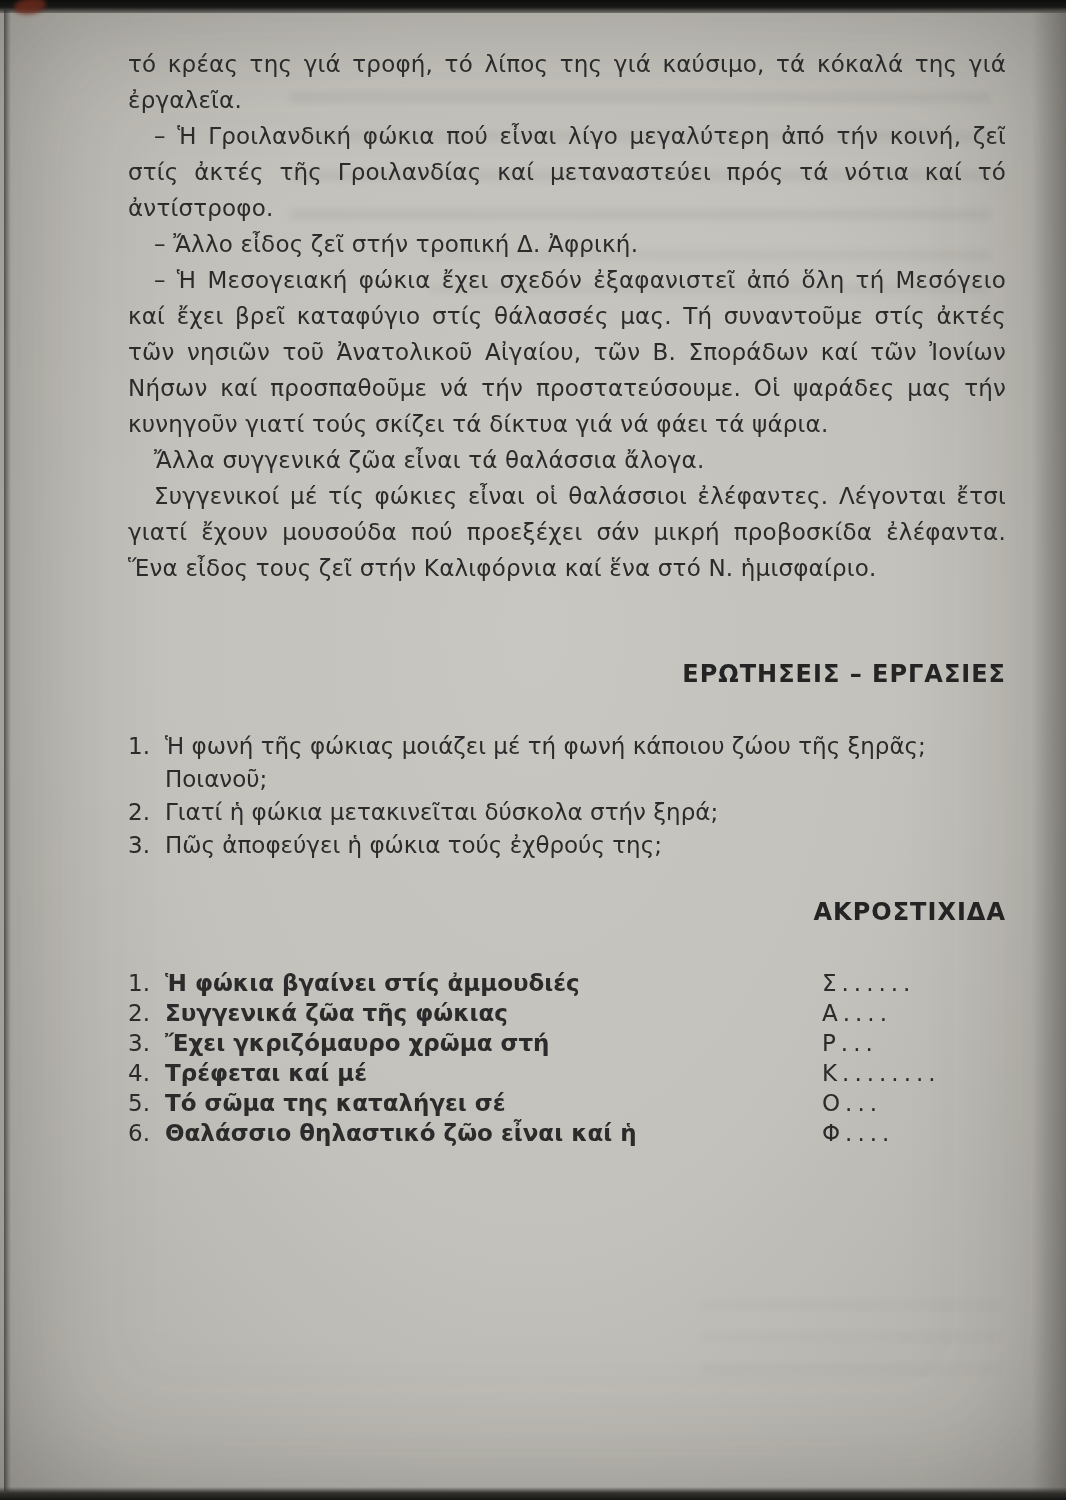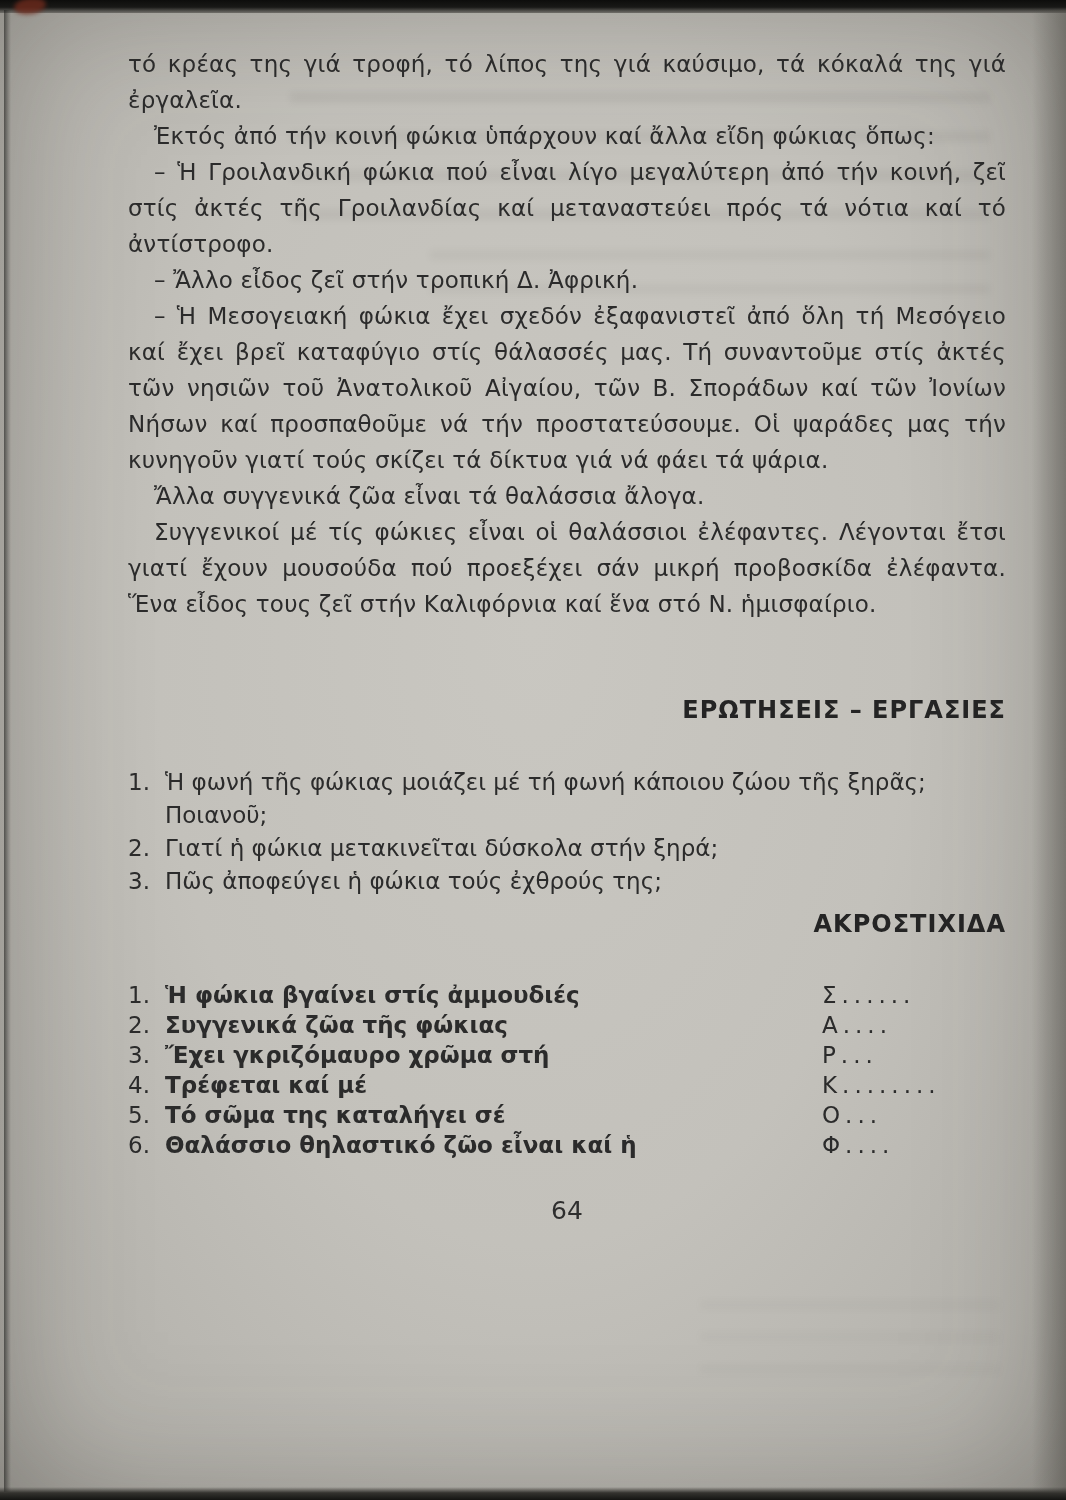--- a/index.html
+++ b/index.html
@@ -39,21 +39,21 @@
   .par-indent{text-indent:26px;}
 
   .section-heading{
     margin:74px 0 0 0;
     text-align:right;
     font-weight:bold;
     font-size:24px;
     letter-spacing:1px;
     color:#242424;
   }
-  .heading-acro{margin-top:12px;}
+  .heading-acro{margin-top:36px;}
 
   .q-list{margin-top:42px;}
   .q-item{display:flex;font-size:23px;line-height:33px;}
   .q-item .num{flex:0 0 37px;}
   .q-item .q-text{flex:1;}
 
   .acro-list{margin-top:42px;}
   .acro-item{position:relative;display:flex;font-size:23px;line-height:30px;}
   .acro-item .num{flex:0 0 37px;}
   .acro-item .acro-text{flex:1;font-weight:bold;}
@@ -74,21 +74,20 @@
   <div class="edge-right"></div>
   <div class="edge-bottom"></div>
   <div class="corner-mark"></div>
   <div class="ghost ghost-a"></div>
   <div class="ghost ghost-b"></div>
   <div class="ghost ghost-c"></div>
 
   <div class="content">
 
     <p class="par">τό κρέας της γιά τροφή, τό λίπος της γιά καύσιμο, τά κόκαλά της γιά ἐργαλεῖα.</p>
-    <p class="par par-indent">Ἐκτός ἀπό τήν κοινή φώκια ὑπάρχουν καί ἄλλα εἴδη φώκιας ὅπως:</p>
     <p class="par par-indent">– Ἡ Γροιλανδική φώκια πού εἶναι λίγο μεγαλύτερη ἀπό τήν κοινή, ζεῖ στίς ἀκτές τῆς Γροιλανδίας καί μεταναστεύει πρός τά νότια καί τό ἀντίστροφο.</p>
     <p class="par par-indent">– Ἄλλο εἶδος ζεῖ στήν τροπική Δ. Ἀφρική.</p>
     <p class="par par-indent">– Ἡ Μεσογειακή φώκια ἔχει σχεδόν ἐξαφανιστεῖ ἀπό ὅλη τή Μεσόγειο καί ἔχει βρεῖ καταφύγιο στίς θάλασσές μας. Τή συναντοῦμε στίς ἀκτές τῶν νησιῶν τοῦ Ἀνατολικοῦ Αἰγαίου, τῶν Β. Σποράδων καί τῶν Ἰονίων Νήσων καί προσπαθοῦμε νά τήν προστατεύσουμε. Οἱ ψαράδες μας τήν κυνηγοῦν γιατί τούς σκίζει τά δίκτυα γιά νά φάει τά ψάρια.</p>
     <p class="par par-indent">Ἄλλα συγγενικά ζῶα εἶναι τά θαλάσσια ἄλογα.</p>
     <p class="par par-indent">Συγγενικοί μέ τίς φώκιες εἶναι οἱ θαλάσσιοι ἐλέφαντες. Λέγονται ἔτσι γιατί ἔχουν μουσούδα πού προεξέχει σάν μικρή προβοσκίδα ἐλέφαντα. Ἕνα εἶδος τους ζεῖ στήν Καλιφόρνια καί ἕνα στό Ν. ἡμισφαίριο.</p>
 
     <h2 class="section-heading">ΕΡΩΤΗΣΕΙΣ – ΕΡΓΑΣΙΕΣ</h2>
 
     <div class="q-list">
       <div class="q-item">
@@ -152,16 +151,15 @@
       <div class="acro-item">
         <span class="num">6.</span>
         <div class="acro-text">
           <div>Θαλάσσιο θηλαστικό ζῶο εἶναι καί ἡ</div>
         </div>
         <span class="acro-answer">Φ....</span>
       </div>
 
     </div>
 
-    <div class="page-number">64</div>
 
   </div>
 </div>
 
 </body></html>

